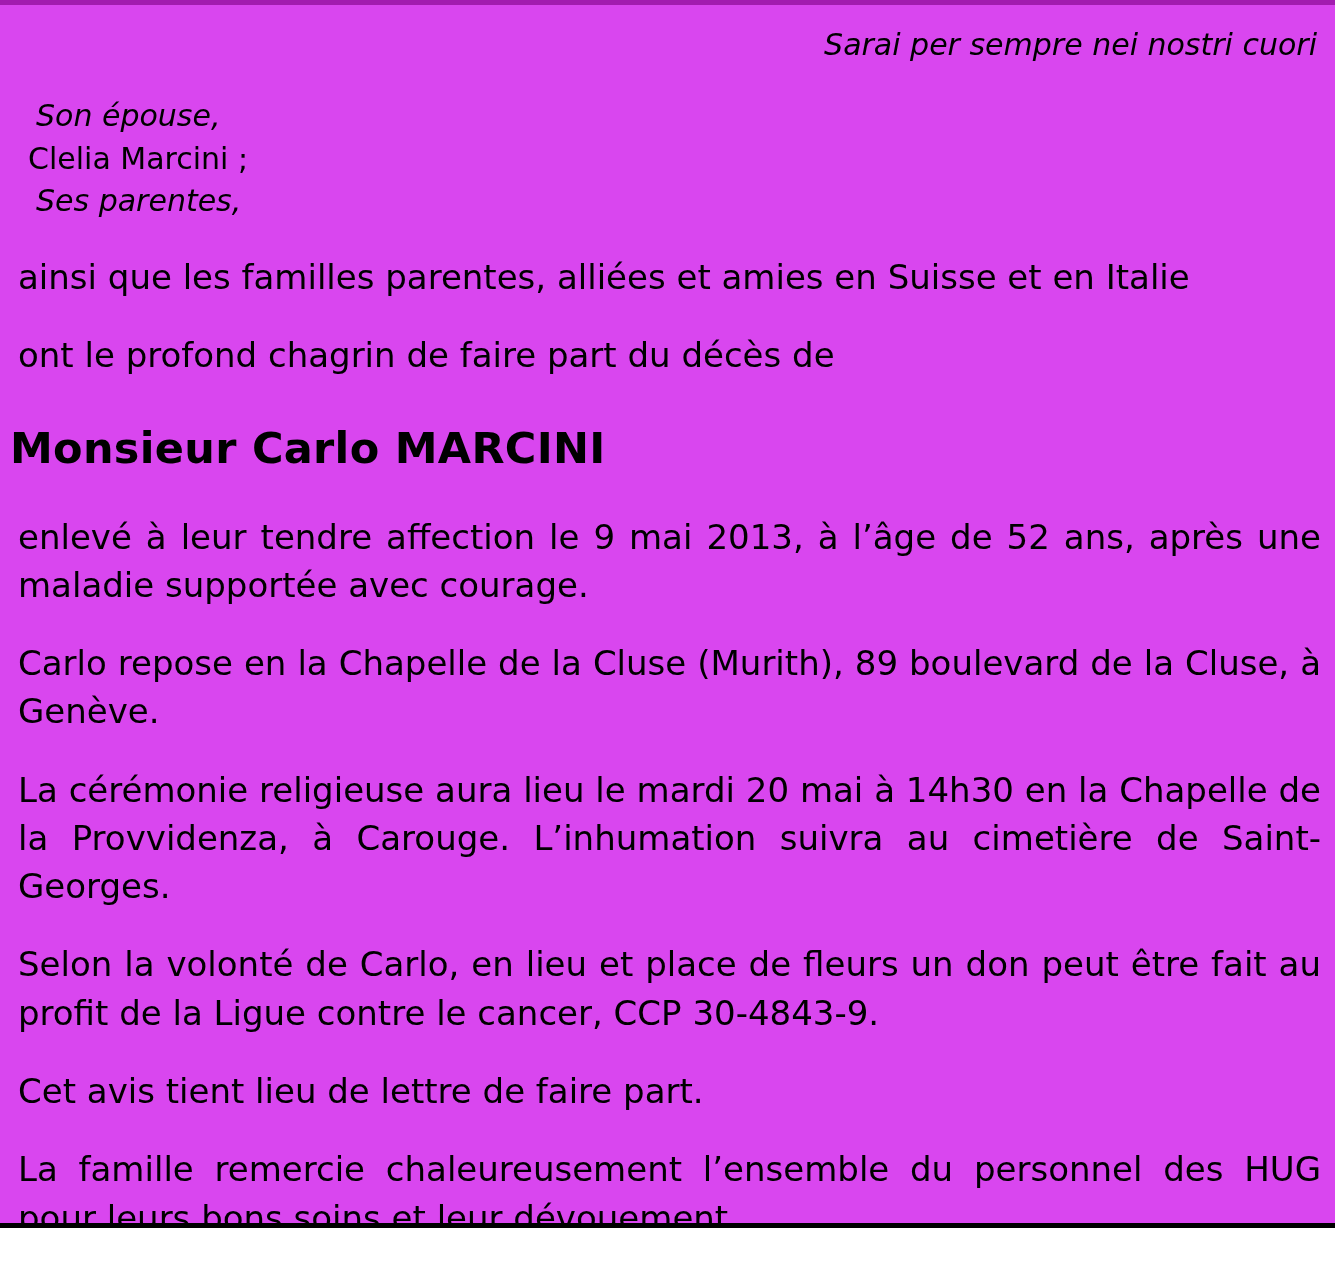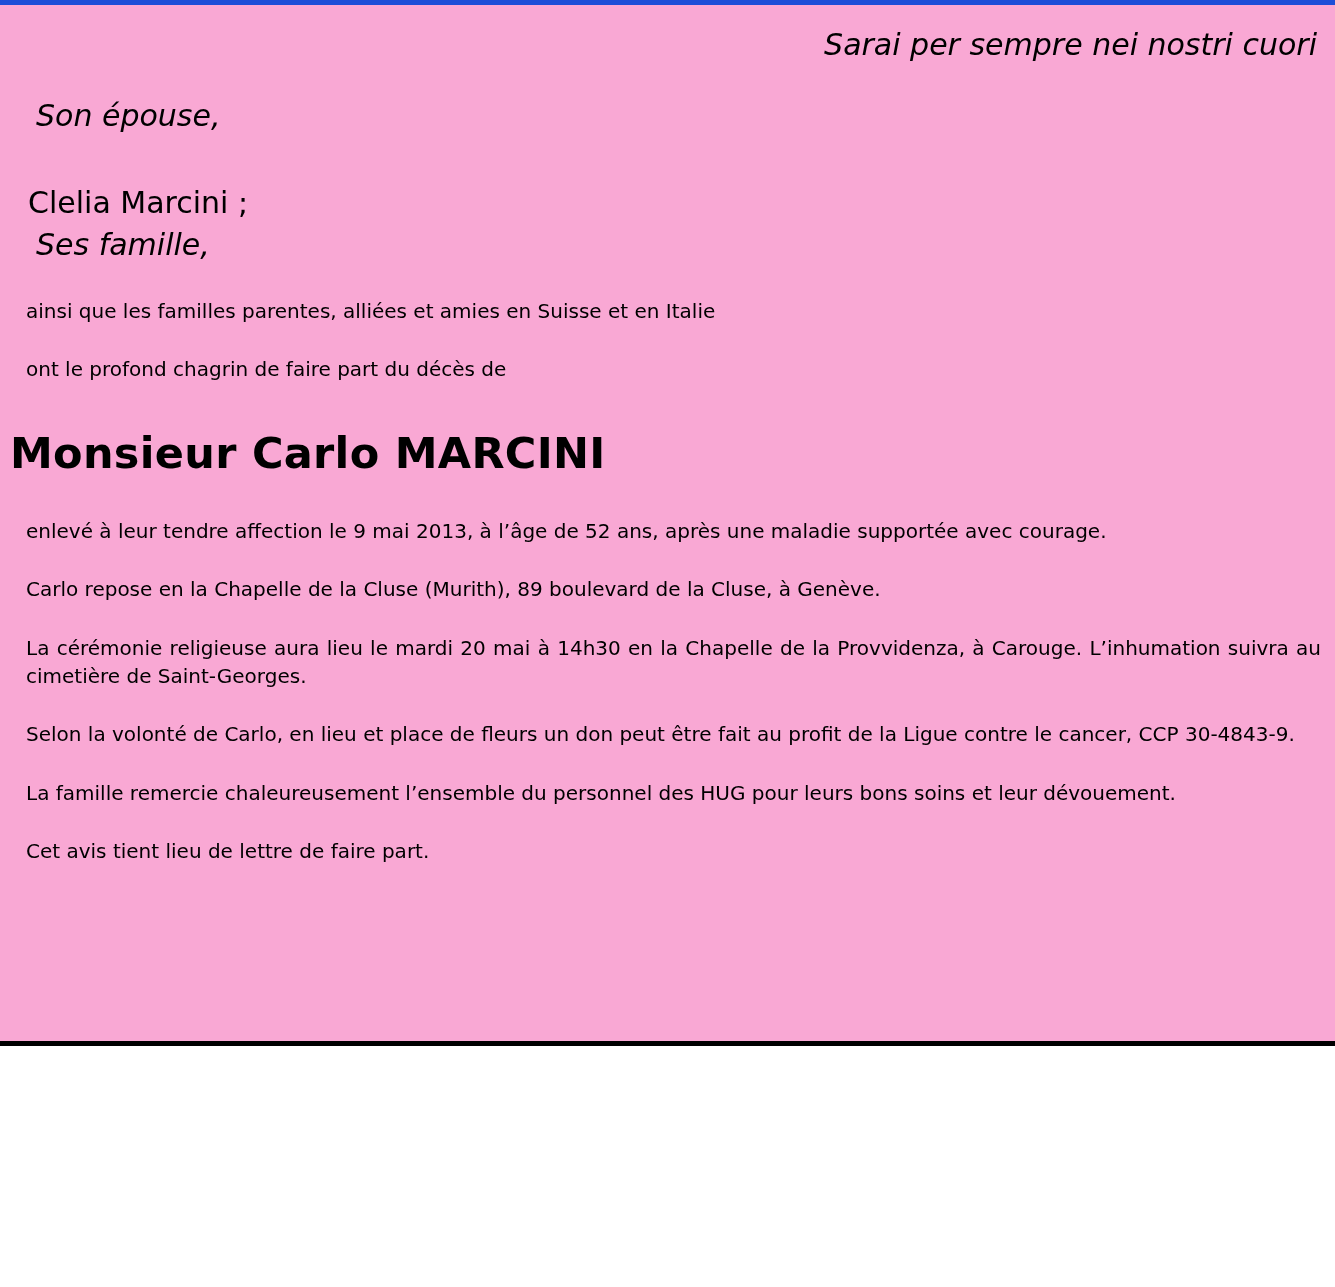--- a/index.html
+++ b/index.html
@@ -6,24 +6,24 @@
     margin: 0;
     padding: 0;
     background: #ffffff;
   }
   body {
     font-family: "DejaVu Sans", sans-serif;
     color: #000000;
   }
   .page {
     width: 1335px;
-    height: 1046px;
+    height: 1228px;
     box-sizing: border-box;
-    background: #f9a8d4;
-    border-top: 5px solid #1d4ed8;
+    background: #d946ef;
+    border-top: 5px solid #a21caf;
     border-bottom: 5px solid #000000;
     position: relative;
     overflow: hidden;
   }
   .inner {
     padding: 22px 14px 0 10px;
     box-sizing: border-box;
   }
   .epitaph {
     text-align: right;
@@ -37,26 +37,25 @@
     font-size: 30px;
     line-height: 1.42;
     margin-bottom: 30px;
   }
   .family-role {
     font-style: italic;
     margin-left: 26px;
   }
   .family-name {
     padding-left: 18px;
-    margin-top: 44px;
   }
   .para {
-    font-size: 20px;
+    font-size: 34px;
     line-height: 1.42;
-    margin: 0 0 30px 16px;
+    margin: 0 0 30px 8px;
   }
   .para.justify {
     text-align: justify;
     text-align-last: left;
   }
   .deceased {
     text-align: left;
     font-size: 43px;
     font-weight: bold;
     letter-spacing: 0.3px;
@@ -68,30 +67,30 @@
 <body>
 
 <div class="page">
   <div class="inner">
 
     <div class="epitaph">Sarai per sempre nei nostri cuori</div>
 
     <div class="family-block">
       <div class="family-role">Son épouse,</div>
       <div class="family-name">Clelia Marcini ;</div>
-      <div class="family-role">Ses famille,</div>
+      <div class="family-role">Ses parentes,</div>
     </div>
 
     <p class="para">ainsi que les familles parentes, alliées et amies en Suisse et en Italie</p>
 
     <p class="para">ont le profond chagrin de faire part du décès de</p>
 
     <div class="deceased">Monsieur Carlo MARCINI</div>
 
     <p class="para justify">enlevé à leur tendre affection le 9 mai 2013, à l’âge de 52 ans, après une maladie supportée avec courage.</p>
     <p class="para justify">Carlo repose en la Chapelle de la Cluse (Murith), 89 boulevard de la Cluse, à Genève.</p>
     <p class="para justify">La cérémonie religieuse aura lieu le mardi 20 mai à 14h30 en la Chapelle de la Provvidenza, à Carouge. L’inhumation suivra au cimetière de Saint-Georges.</p>
     <p class="para justify">Selon la volonté de Carlo, en lieu et place de fleurs un don peut être fait au profit de la Ligue contre le cancer, CCP 30-4843-9.</p>
+    <p class="para">Cet avis tient lieu de lettre de faire part.</p>
     <p class="para justify">La famille remercie chaleureusement l’ensemble du personnel des HUG pour leurs bons soins et leur dévouement.</p>
-    <p class="para">Cet avis tient lieu de lettre de faire part.</p>
 
   </div>
 </div>
 
 </body></html>

